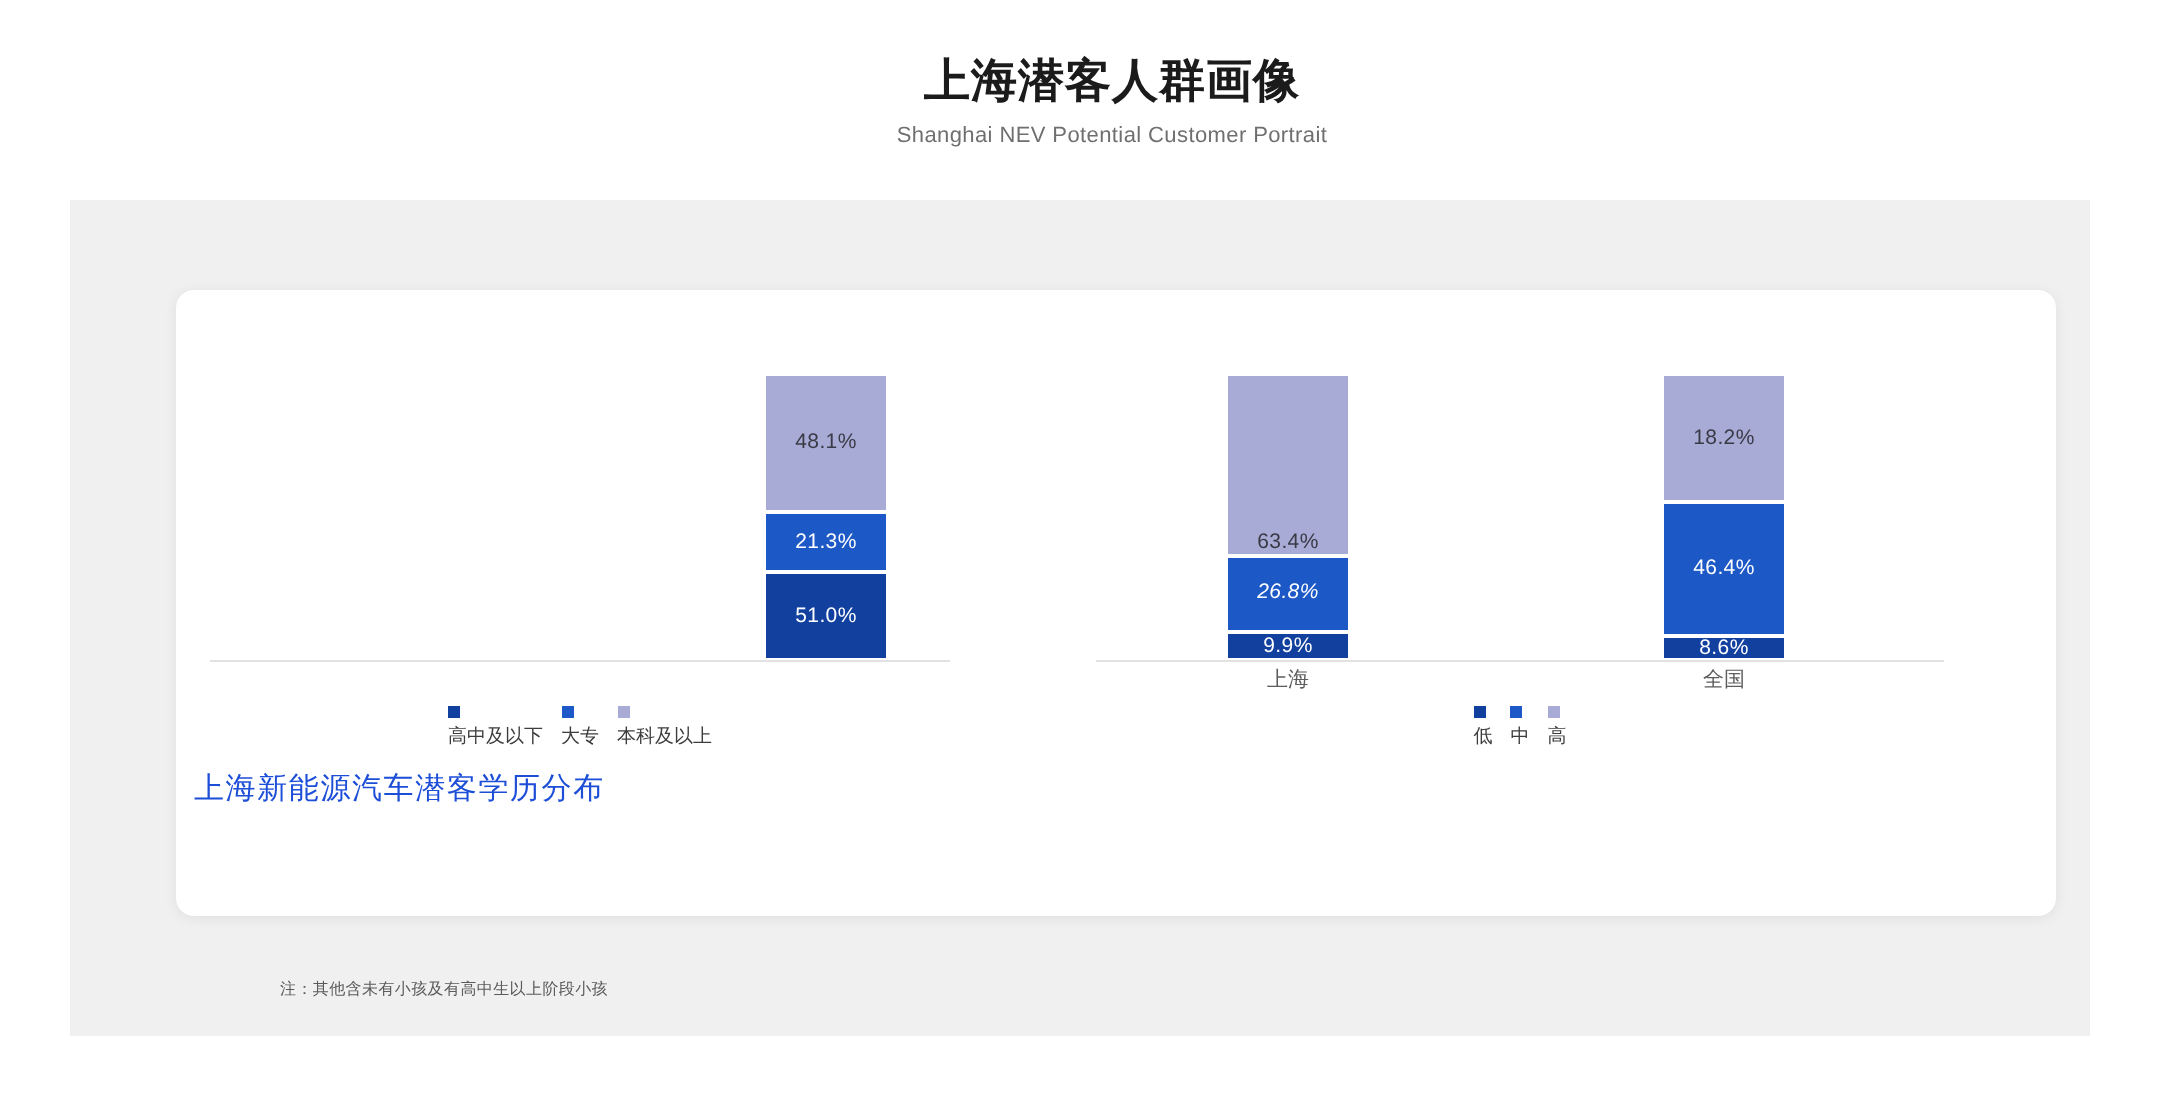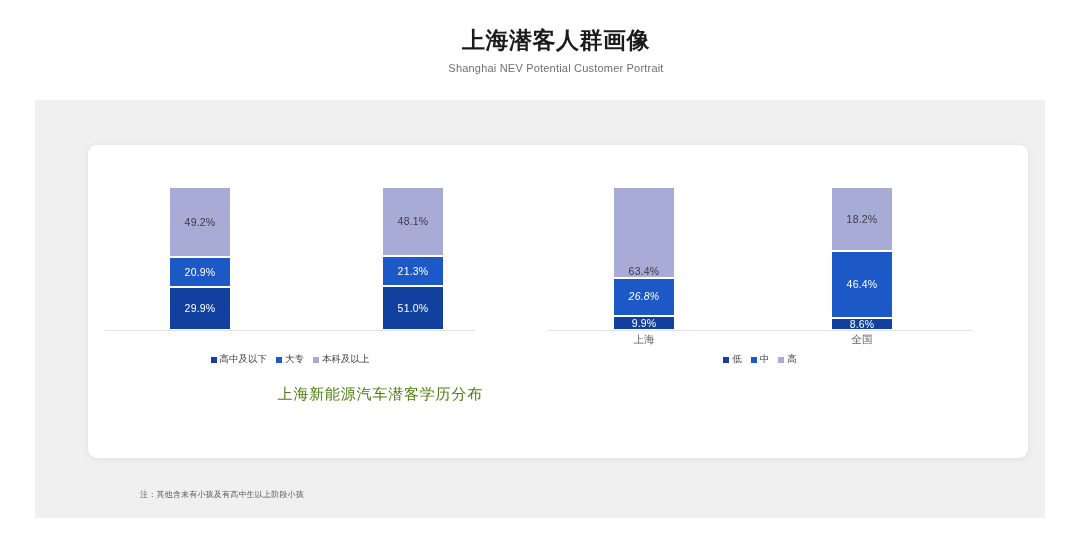--- a/index.html
+++ b/index.html
@@ -141,41 +141,42 @@
     left: 0;
     top: 208px;
     width: 100%;
     display: flex;
     justify-content: center;
     align-items: center;
     gap: 9px;
   }
   .legend-item {
     display: flex;
-    align-items: center;
+    align-items: flex-start;
     gap: 3px;
     font-size: 9.5px;
     color: #3d3d3d;
     white-space: nowrap;
+    flex-direction: column;
   }
   .legend-swatch {
     width: 6px;
     height: 6px;
     display: inline-block;
   }
 
   
   .chart-caption {
     position: absolute;
     left: 0;
     top: 240px;
     width: 100%;
-    text-align: right;
+    text-align: left;
     font-size: 15px;
-    color: #4d7c0f;
+    color: #1d4ed8;
     letter-spacing: 0.8px;
   }
 
   
   .footnote {
     position: absolute;
     left: 52px;
     top: 344px;
     font-size: 8px;
     color: #5a5a5a;
@@ -191,31 +192,20 @@
   <p class="page-subtitle">Shanghai NEV Potential Customer Portrait</p>
 </div>
 
 <div class="panel">
   <div class="card">
     <div class="charts-row">
 
       <div class="chart-block left">
         <div class="plot">
           <div class="axis-line"></div>
-          <div class="bar-group" id="lg0" style="left:72px;">
-              <div class="seg high" style="height: 70.356px;">
-                <span>49.2%</span>
-              </div>
-              <div class="seg mid" style="height: 29.887px;">
-                <span>20.9%</span>
-              </div>
-              <div class="seg low" style="height: 42.757px;">
-                <span>29.9%</span>
-              </div>
-            </div>
           <div class="bar-group" id="lg1" style="left:285px;">
               <div class="seg high" style="height: 68.783px;">
                 <span>48.1%</span>
               </div>
               <div class="seg mid" style="height: 30.459px;">
                 <span>21.3%</span>
               </div>
               <div class="seg low" style="height: 43.758px;">
                 <span>51.0%</span>
               </div>

